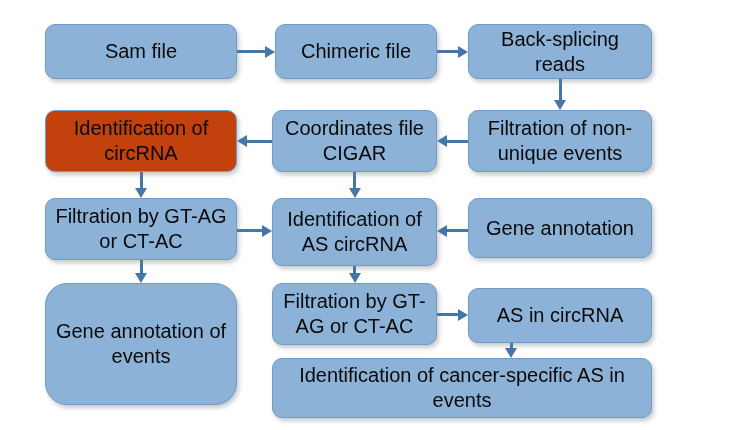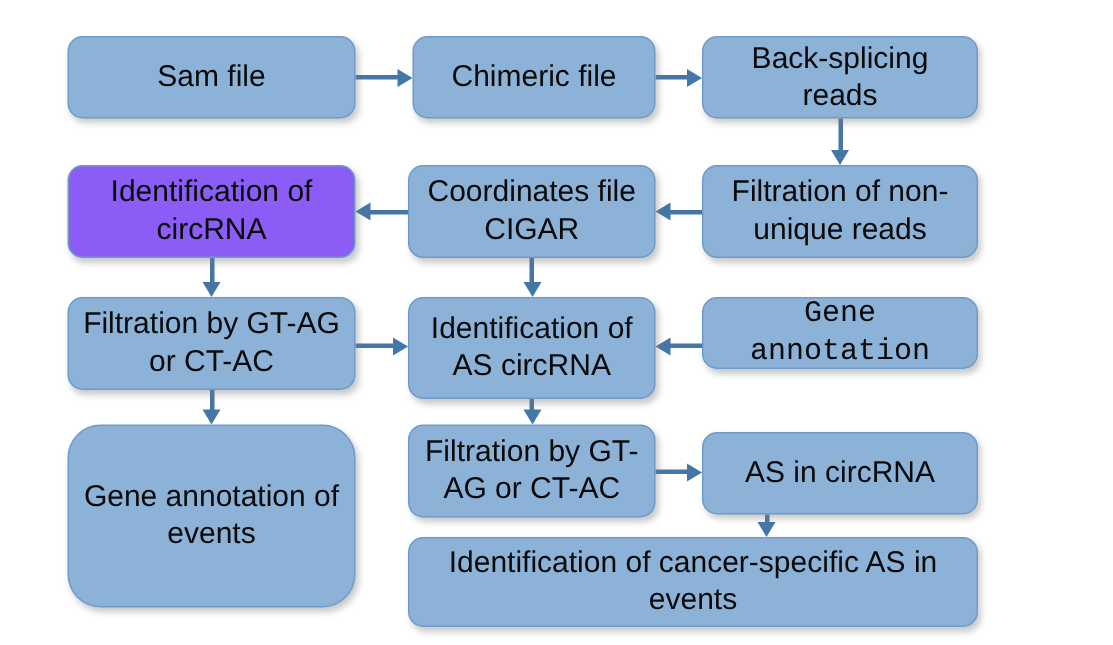--- a/index.html
+++ b/index.html
@@ -159,35 +159,35 @@
       <div class="node" style="left: 45px; top: 24px; width: 192px; height: 55px; background: rgb(140, 178, 216); border-color: rgb(110, 155, 200); color: rgb(10, 10, 10);">
         <span class="label">Sam file</span>
       </div>
       <div class="node" style="left: 275px; top: 24px; width: 162px; height: 55px; background: rgb(140, 178, 216); border-color: rgb(110, 155, 200); color: rgb(10, 10, 10);">
         <span class="label">Chimeric file</span>
       </div>
       <div class="node" style="left: 468px; top: 24px; width: 184px; height: 55px; background: rgb(140, 178, 216); border-color: rgb(110, 155, 200); color: rgb(10, 10, 10);">
         <span class="label">Back-splicing reads</span>
       </div>
       <div class="node" style="left: 468px; top: 110px; width: 184px; height: 62px; background: rgb(140, 178, 216); border-color: rgb(110, 155, 200); color: rgb(10, 10, 10);">
-        <span class="label">Filtration of non-unique reads</span>
+        <span class="label">Filtration of non-unique events</span>
       </div>
       <div class="node" style="left: 272px; top: 110px; width: 165px; height: 62px; background: rgb(140, 178, 216); border-color: rgb(110, 155, 200); color: rgb(10, 10, 10);">
         <span class="label">Coordinates file CIGAR</span>
       </div>
-      <div class="node" style="left: 45px; top: 110px; width: 192px; height: 62px; background: #8b5cf6; border-color: rgb(110, 155, 200); color: rgb(10, 10, 10);">
+      <div class="node" style="left: 45px; top: 110px; width: 192px; height: 62px; background: #c2410c; border-color: rgb(110, 155, 200); color: rgb(10, 10, 10);">
         <span class="label">Identification of circRNA</span>
       </div>
       <div class="node" style="left: 45px; top: 198px; width: 192px; height: 62px; background: rgb(140, 178, 216); border-color: rgb(110, 155, 200); color: rgb(10, 10, 10);">
         <span class="label">Filtration by GT-AG or CT-AC</span>
       </div>
       <div class="node" style="left: 272px; top: 198px; width: 165px; height: 68px; background: rgb(140, 178, 216); border-color: rgb(110, 155, 200); color: rgb(10, 10, 10);">
         <span class="label">Identification of AS circRNA</span>
       </div>
-      <div class="node" style="left: 468px; top: 198px; width: 184px; height: 48px; background: rgb(140, 178, 216); border-color: rgb(110, 155, 200); color: rgb(10, 10, 10); font-family: Liberation Mono, monospace;">
+      <div class="node" style="left: 468px; top: 198px; width: 184px; height: 60px; background: rgb(140, 178, 216); border-color: rgb(110, 155, 200); color: rgb(10, 10, 10);">
         <span class="label">Gene annotation</span>
       </div>
       <div class="node tall" style="left: 45px; top: 283px; width: 192px; height: 122px; background: rgb(140, 178, 216); border-color: rgb(110, 155, 200); color: rgb(10, 10, 10);">
         <span class="label">Gene annotation of events</span>
       </div>
       <div class="node" style="left: 272px; top: 283px; width: 165px; height: 62px; background: rgb(140, 178, 216); border-color: rgb(110, 155, 200); color: rgb(10, 10, 10);">
         <span class="label">Filtration by GT-AG or CT-AC</span>
       </div>
       <div class="node" style="left: 468px; top: 288px; width: 184px; height: 55px; background: rgb(140, 178, 216); border-color: rgb(110, 155, 200); color: rgb(10, 10, 10);">
         <span class="label">AS in circRNA</span>

